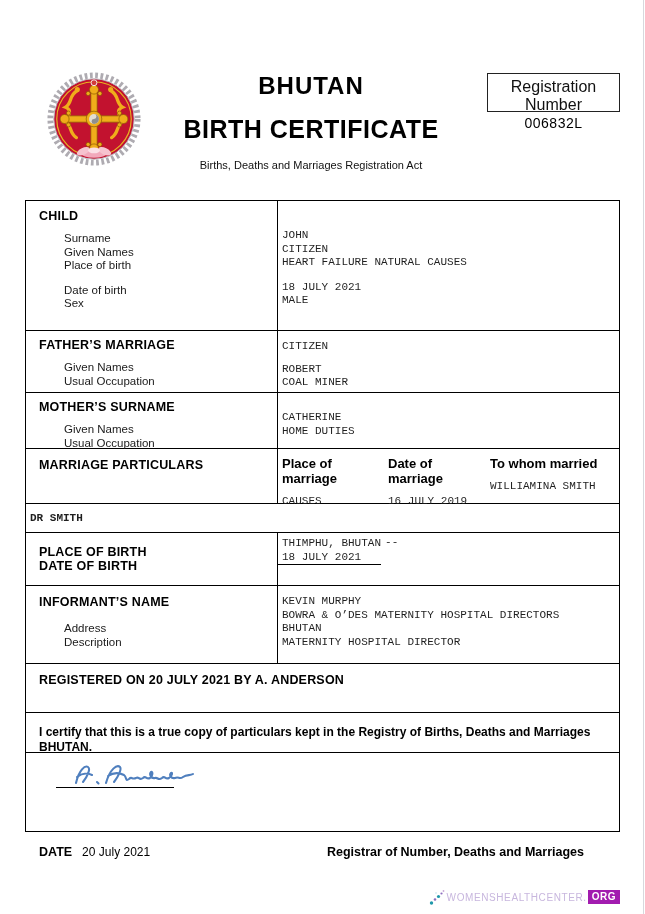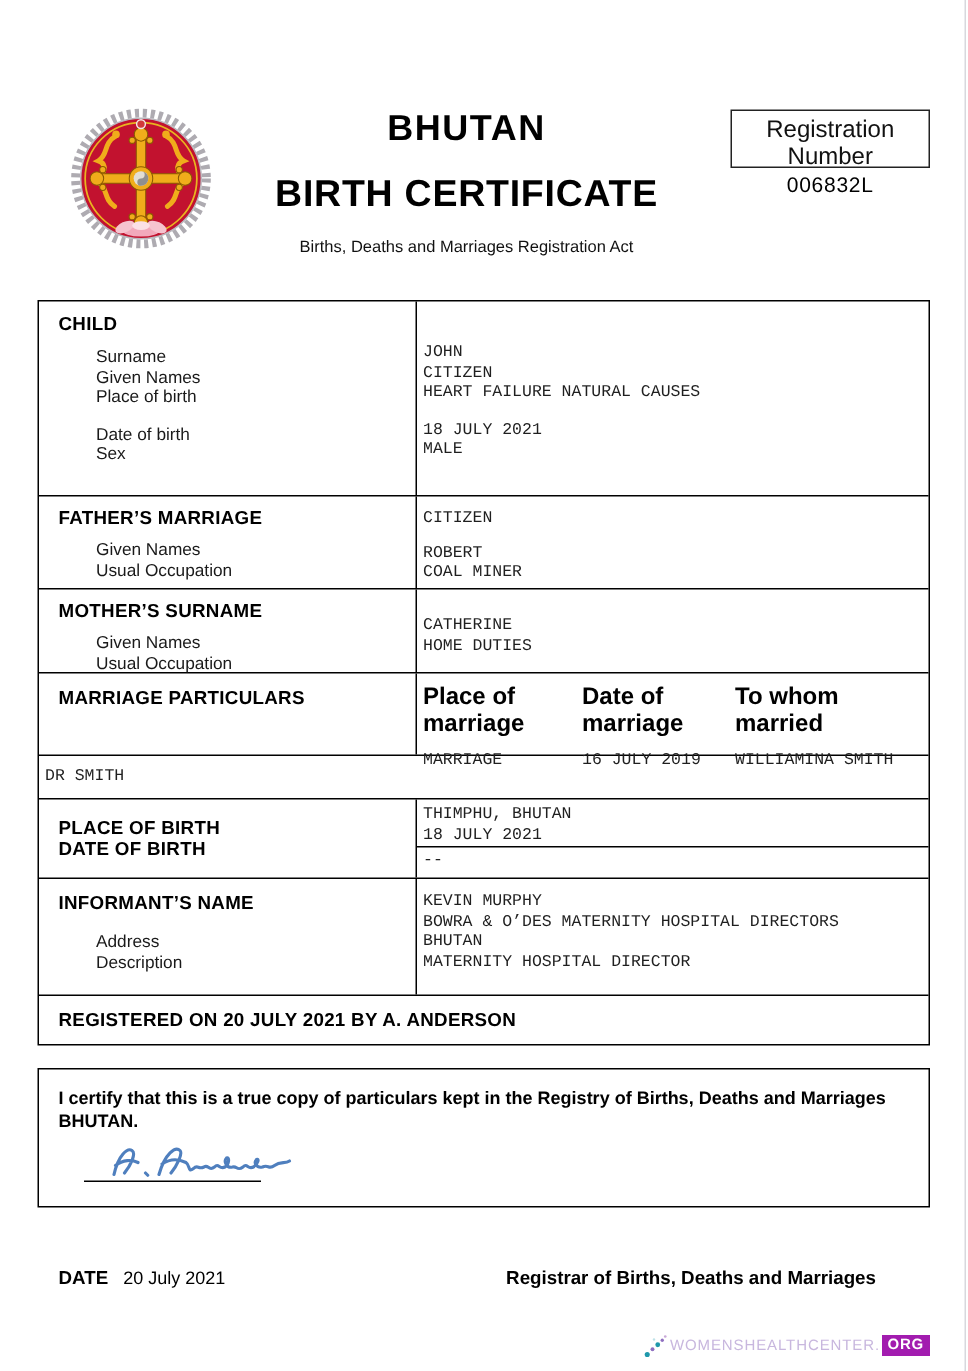--- a/index.html
+++ b/index.html
@@ -13,21 +13,21 @@
   .title-block { position:absolute; left:150px; top:72px; width:322px; text-align:center; }
   .country-title { font-size:24px; font-weight:bold; letter-spacing:1px; }
   .doc-title { font-size:25px; font-weight:bold; margin-top:15px; letter-spacing:0.5px; }
   .doc-subtitle { font-size:11px; margin-top:15px; color:#111; }
   .reg-box { position:absolute; left:487px; top:73px; width:133px; height:39px;
              border:1px solid #222; text-align:center; padding-top:4px; }
   .reg-label { font-size:16px; color:#111; }
   .reg-value { font-size:14px; margin-top:1px; letter-spacing:0.5px; }
 
   
-  .main-table { position:absolute; left:25px; top:200px; width:595px; height:497px;
+  .main-table { position:absolute; left:25px; top:200px; width:595px; height:553px;
                 border:1px solid #000; }
   .trow { display:flex; width:100%; border-bottom:1px solid #000; }
   .trow:last-child { border-bottom:none; }
   .lcell { width:252px; border-right:1px solid #000; }
   .rcell { flex:1; }
   .heading { font-size:12.5px; font-weight:bold; letter-spacing:0.2px; }
   .sublabel { font-size:11.5px; color:#1a1a1a; line-height:13.5px; }
   .mono { font-family:"Liberation Mono","DejaVu Sans Mono",monospace; font-size:11px;
           color:#1f1f1f; line-height:13.5px; white-space:nowrap; }
   .gap11 { height:11px; }
@@ -41,44 +41,44 @@
   .row-mother { height:56px; }
   .row-parent .lcell { padding:7px 0 0 13px; }
   .row-parent .labels { margin:9px 0 0 25px; }
   .row-parent .rcell { padding:9px 0 0 4px; }
   .row-parent .sub-values { margin-top:9px; }
 
   .row-marriage { height:55px; }
   .row-marriage .lcell { padding:9px 0 0 13px; }
   .row-marriage .rcell { display:flex; padding:7px 0 0 4px; }
   .mcol1 { width:106px; } .mcol2 { width:102px; } .mcol3 { flex:1; }
-  .mhead { font-size:16px; font-weight:bold; }
+  .mhead { font-size:13px; font-weight:bold; }
   .mval { margin-top:9px; }
 
   .row-doctor { height:29px; }
   .row-doctor .lcell { padding:7px 0 0 16px; }
-  .row-doctor .rcell { padding:8px 0 0 4px; }
+  .row-doctor .rcell { padding:8px 0 0 4px;font-weight:bold; }
 
   .row-birth { height:53px; }
   .row-birth .lcell { display:flex; flex-direction:column; justify-content:center;
                       padding-left:13px; }
   .row-birth .heading { line-height:14px; }
-  .birth-right { display:flex; flex-direction:column; flex:1; }
+  .birth-right { display:flex; flex-direction:row; flex:1; }
   .birth-main { height:32px; border-bottom:1px solid #000; padding:4px 0 0 4px; }
   .birth-extra { flex:1; padding:3px 0 0 4px; }
 
   .row-informant { height:78px; }
   .row-informant .lcell { padding:9px 0 0 13px; }
   .row-informant .labels { margin:13px 0 0 25px; }
   .row-informant .rcell { padding:9px 0 0 4px; }
 
   .row-registered { height:32px; padding:9px 0 0 13px; }
 
   
-  .cert-box { position:absolute; left:25px; top:712px; width:595px; height:93px;
+  .cert-box { position:absolute; left:25px; top:712px; width:595px; height:120px;
               border:1px solid #000; padding:12px 13px 0 13px; }
   .cert-statement { font-size:12px; font-weight:bold; line-height:15px; }
   .sig-wrap { margin:2px 0 0 17px; width:150px; }
   .signature-svg { display:block; margin-left:10px; }
   .sig-line { width:118px; border-bottom:1.5px solid #000; margin-top:-4px; }
   .cert-bottom { display:flex; justify-content:space-between; align-items:baseline; margin-top:11px;gap:48px; }
   .date-group { display:flex; align-items:baseline; }
   .date-label { font-size:12.5px; font-weight:bold; }
   .date-value { font-size:12px; margin-left:10px;margin-top:46px; }
   .registrar { font-size:12.5px; font-weight:bold; margin-right:22px; }
@@ -202,21 +202,21 @@
       </div>
     </div>
 
     <div class="trow row-marriage">
       <div class="lcell">
         <div class="heading">MARRIAGE PARTICULARS</div>
       </div>
       <div class="rcell">
         <div class="mcol1">
           <div class="mhead">Place of marriage</div>
-          <div class="mono mval">MARRIAGE</div>
+          <div class="mono mval">CAUSES</div>
         </div>
         <div class="mcol2">
           <div class="mhead">Date of marriage</div>
           <div class="mono mval">16 JULY 2019</div>
         </div>
         <div class="mcol3">
           <div class="mhead">To whom married</div>
           <div class="mono mval">WILLIAMINA SMITH</div>
         </div>
       </div>
@@ -278,21 +278,21 @@
                  C92 20 92 24 96 21 C99 18 99 23 103 21 C106 19 107 15 105 16 C103 18 105 22 109 21
                  C113 19 113 23 117 20 C121 17 124 19 127 17" stroke="#4f7fbe" stroke-width="2.1" fill="none" stroke-linecap="round" stroke-linejoin="round"></path>
       </svg>
       <div class="sig-line"></div>
     </div>
     <div class="cert-bottom">
       <div class="date-group">
         <span class="date-label">DATE</span>
         <span class="date-value">20 July 2021</span>
       </div>
-      <div class="registrar">Registrar of Births, Deaths and Marriages</div>
+      <div class="registrar">Registrar of Number, Deaths and Marriages</div>
     </div>
   </div>
 
   <div class="watermark">
     <svg width="16" height="18" viewBox="0 0 16 18">
       <circle cx="2.5" cy="15" r="1.7" fill="#1f98ab"></circle>
       <circle cx="6" cy="11.5" r="1.3" fill="#8f6fc0"></circle>
       <circle cx="9.5" cy="8.5" r="1.6" fill="#1f98ab"></circle>
       <circle cx="12.5" cy="5.5" r="1.1" fill="#8f6fc0"></circle>
       <circle cx="14.5" cy="3" r="0.9" fill="#c9a9d8"></circle>

